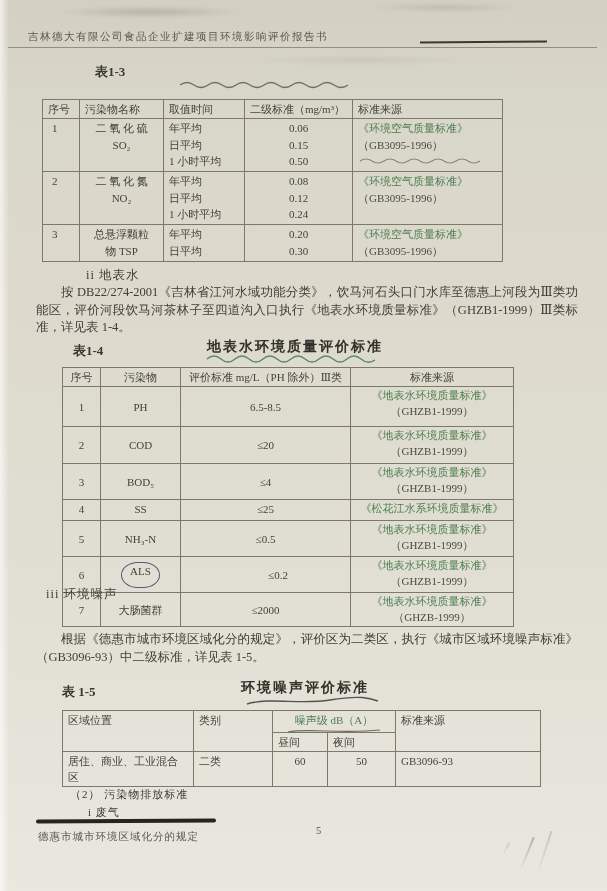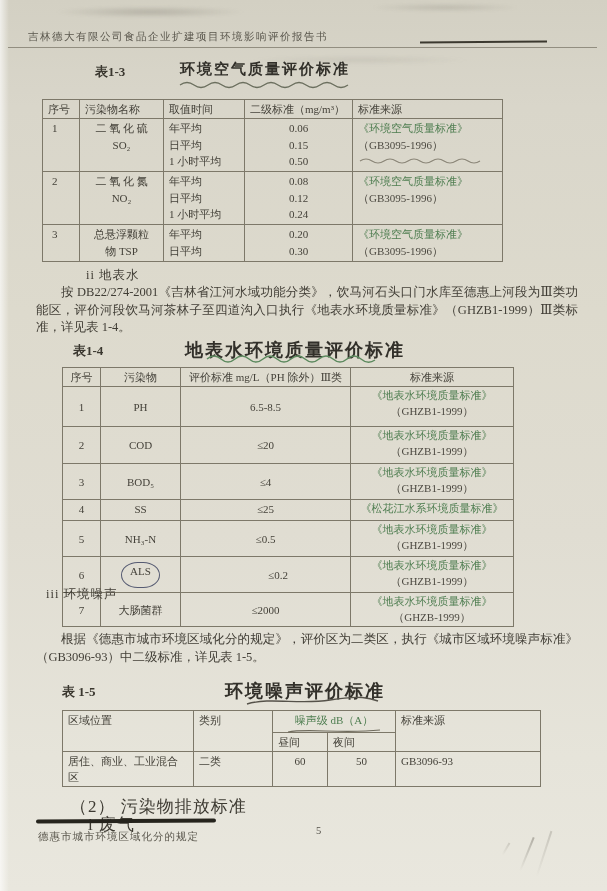--- a/index.html
+++ b/index.html
@@ -19,42 +19,42 @@
   .d1{top:836px;left:526px;width:2px;height:36px;transform:rotate(22deg);}
   .d2{top:830px;left:543px;width:2px;height:48px;transform:rotate(18deg);opacity:.6;}
   .d3{top:842px;left:505px;width:2px;height:14px;transform:rotate(30deg);opacity:.5;}
   
   .hdr-text{top:30px;left:8px;width:100%;font-size:10.5px;letter-spacing:1.5px;color:#5a574d;margin-left:20px;}
   .hdr-rule{top:47px;left:8px;width:589px;height:1px;background:#928e80;}
   .hdr-dash{top:41px;left:420px;width:127px;height:2px;background:#3c392f;transform:rotate(-.4deg);}
   
   .tbl-label{font-weight:bold;font-size:13px;color:#3a372f;white-space:nowrap;}
   .tbl-title{font-weight:bold;font-size:15px;letter-spacing:2px;color:#32302a;white-space:nowrap;transform:translateX(-50%);}
-  .tbl-title.small{font-size:18px;}
+  .tbl-title.small{font-size:14px;}
   svg.mark{overflow:visible;}
   
   table.t{border-collapse:collapse;table-layout:fixed;}
   table.t td{border:1px solid #7d7869;font-size:11px;padding:1px 5px;vertical-align:top;line-height:16px;color:#45423a;}
   table.t td div{line-height:16.5px;}
   .c{text-align:center;}
   .green{color:#4e7d50;}
   .src2{color:#4c4941;}
   .num-col{padding-left:9px !important;}
   
   .h-small{font-size:12.5px;color:#403d35;letter-spacing:1px;}
   .para{font-size:12.5px;line-height:17.5px;text-align:justify;text-indent:2em;color:#403d35;}
   
   .t14 td{text-align:center;}
   .t14 td .srcline{line-height:15.5px;}
   .pen-circle{display:inline-block;padding:0 8px 8px 8px;border:1.4px solid #565b72;border-radius:50% / 58%;}
   
   .t15 td{vertical-align:top;}
   .noise-cell{position:relative;text-align:center;}
   
-  .sec2{font-size:17px;color:#3d3a32;letter-spacing:1px;margin-top:8px;}
+  .sec2{font-size:11px;color:#3d3a32;letter-spacing:1px;}
   
   .foot-line{top:819px;left:36px;width:180px;height:4px;background:#26241d;border-radius:2px;transform:rotate(-.3deg);}
   .foot-text{top:830px;left:38px;font-size:10.5px;color:#5a574d;letter-spacing:1px;}
   .page-num{top:825px;left:316px;font-size:10.5px;color:#55524a;}
 </style>
 </head>
 <body>
 
 <div class="page">
 
@@ -64,21 +64,20 @@
   <div class="abs smudge s3"></div>
   <div class="abs diag d1"></div>
   <div class="abs diag d2"></div>
   <div class="abs diag d3"></div>
 
   <div class="abs hdr-text">吉林德大有限公司食品企业扩建项目环境影响评价报告书</div>
   <div class="abs hdr-rule"></div>
   <div class="abs hdr-dash"></div>
 
   <div class="abs tbl-label" style="left:95px;top:63px;">表1-3</div>
-  <div class="abs tbl-title" style="left:265px;top:60px;">环境空气质量评价标准</div>
   <svg class="abs mark" style="left:178px;top:81px;" width="180" height="8" viewBox="0 0 180 8">
     <path d="M2,4 q7,-5 14,0 t14,0 t14,0 t14,0 t14,0 t14,0 t14,0 t14,0 t14,0 t14,0 t14,0 t14,0" fill="none" stroke="#6b6f5e" stroke-width="1.3"></path>
   </svg>
 
   <table class="t abs" style="left:42px;top:99px;width:460px;">
     <colgroup>
         <col style="width:37px">
         <col style="width:84px">
         <col style="width:81px">
         <col style="width:108px">

